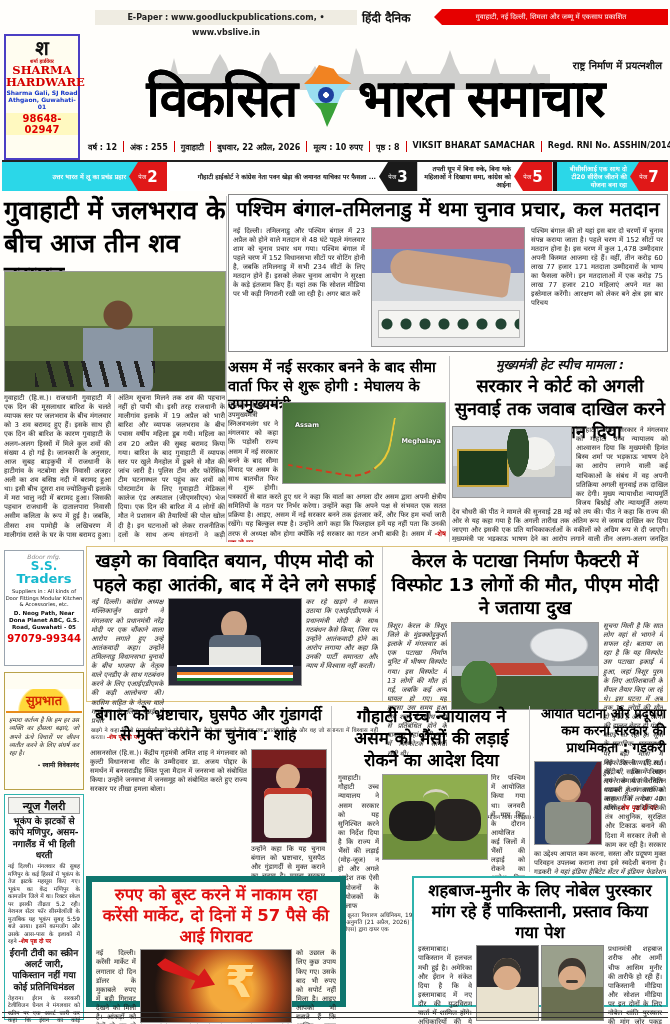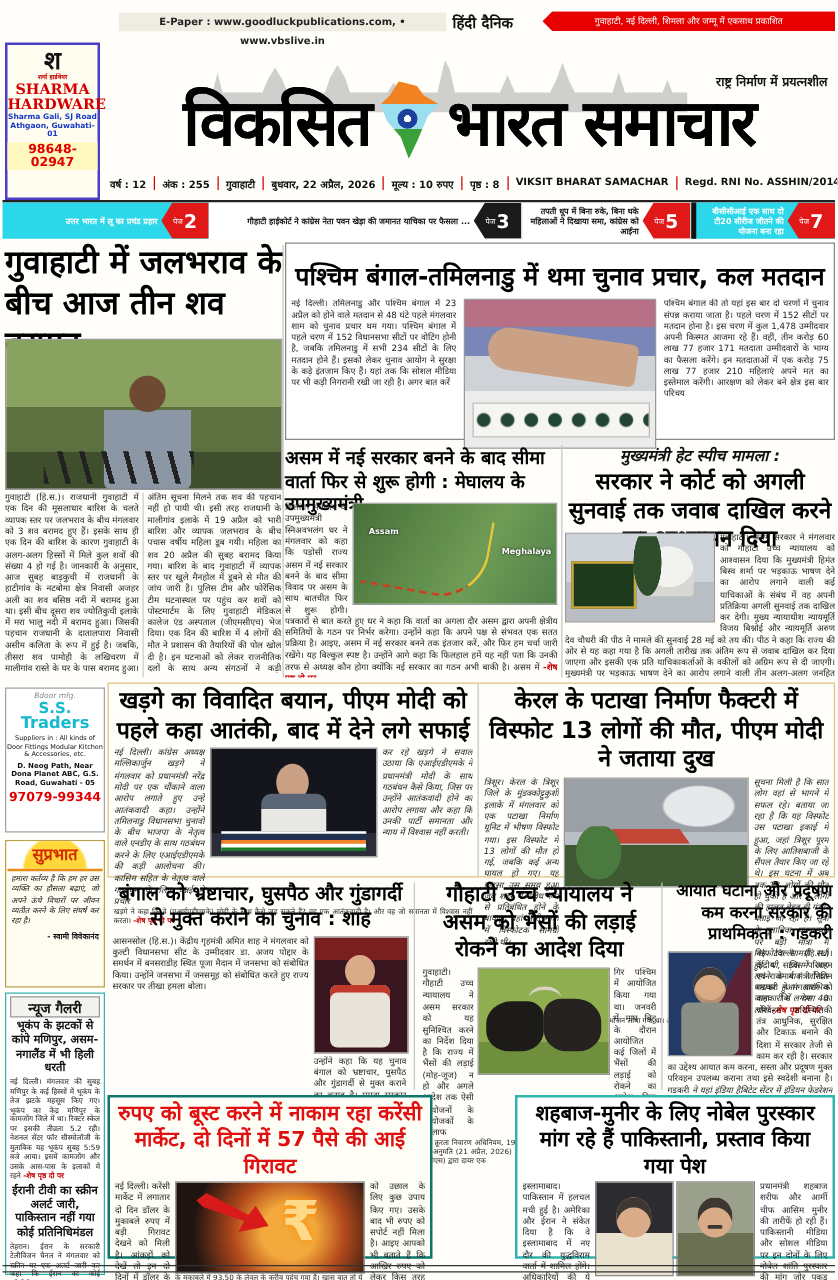--- a/index.html
+++ b/index.html
@@ -42,21 +42,21 @@
   .badge.black{background:#1a1a1a;}
   .badge .pg{font-size:6px;margin-right:1px;}
   .badge .num{font-size:15px;font-weight:700;}
   
   .guw-hl{left:4px;top:194px;width:222px;font-size:25.5px;}
   .guw-photo{left:4px;top:271px;width:220px;height:119px;background:linear-gradient(180deg,#8aa25f 0 45%,#5d7140 45% 75%,#3f4e2c 75%);}
   .guw-photo .fig{position:absolute;left:78px;top:26px;width:70px;height:95px;background:radial-gradient(circle at 50% 18%,#6e4a33 0 14px,transparent 15px),linear-gradient(180deg,transparent 0 30px,#8b97a5 30px);border-radius:8px;}
   .guw-photo .mics{position:absolute;left:30px;bottom:4px;width:120px;height:26px;background:repeating-linear-gradient(75deg,#222 0 4px,transparent 4px 17px);}
   .guw-body{left:4px;top:394px;width:221px;height:148px;column-count:2;column-gap:7px;column-rule:1px solid #ccc;}
   
-  .bengal{left:228px;top:194px;width:440px;height:158px;border:1px solid #888;box-sizing:border-box;padding:14px 4px;background:#fff;}
+  .bengal{left:228px;top:194px;width:440px;height:158px;border:1px solid #888;box-sizing:border-box;padding:2px 4px;background:#fff;}
   .bengal .bhl{font-size:20px;text-align:center;}
   .bengal .cols{display:flex;gap:6px;margin-top:4px;}
   .bengal .c{width:134px;height:118px;}
   .evm{width:152px;height:118px;flex:0 0 152px;background:linear-gradient(180deg,#b76f86 0 18%,#7a86b8 18% 38%,#cfd3d8 38% 62%,#ececec 62%);}
   .evm .hand{position:absolute;left:18px;top:28px;width:120px;height:34px;background:#caa184;border-radius:18px 6px 6px 18px;transform:rotate(8deg);}
   .evm .strip{position:absolute;left:6px;bottom:8px;width:140px;height:26px;background:radial-gradient(circle at 8px 13px,#243 5px,transparent 6px);background-size:19px 26px;background-color:#f5f5f2;border:1px solid #bbb;}
   
   .assam-hl{left:228px;top:358px;width:218px;font-size:14.6px;}
   .assam-body{left:228px;top:402px;width:218px;height:140px;}
   .mapimg{float:right;width:118px;height:80px;margin:0 0 3px 4px;background:linear-gradient(120deg,#46703a,#6f9c55 60%,#52804a);}
@@ -98,21 +98,21 @@
   .buff-photo{width:104px;height:84px;flex:0 0 104px;background:linear-gradient(180deg,#8fae4f 0 70%,#6f8f3d 70%);}
   .buff-photo .b1{position:absolute;left:6px;top:26px;width:46px;height:40px;background:#1d1b1a;border-radius:45% 30% 40% 40%;}
   .buff-photo .b2{position:absolute;right:6px;top:24px;width:46px;height:42px;background:#262220;border-radius:30% 45% 40% 40%;}
   .buff-photo .horn{position:absolute;left:40px;top:14px;width:26px;height:16px;border-top:3px solid #d8d3c4;border-radius:50%;}
   .gad-sec{left:532px;top:706px;width:136px;height:166px;padding:0 2px;box-sizing:border-box;}
   .gad-sec .ghl{font-size:13.2px;text-align:right;}
   .gad-photo{float:left;width:66px;height:82px;margin:2px 3px 1px 0;background:linear-gradient(120deg,#233a66 0 55%,#5a2233 55%);}
   .gad-photo .face{position:absolute;left:20px;top:12px;width:26px;height:30px;background:#d9aa84;border-radius:48%;box-shadow:inset 0 -4px 0 rgba(0,0,0,.15), inset 0 6px 0 #3a3a3a;}
   .gad-photo .coat{position:absolute;left:10px;top:40px;width:46px;height:42px;background:#8a8f85;border-radius:6px;}
   
-  .rupee-box{left:86px;top:876px;width:260px;height:131px;border:2px solid #0f766e;box-sizing:border-box;padding:2px 4px;background:#fffef6;}
+  .rupee-box{left:86px;top:876px;width:260px;height:131px;border:6px solid #0f766e;box-sizing:border-box;padding:2px 4px;background:#fffef6;}
   .rupee-box .rhl{font-size:16.5px;text-align:center;color:#e01010;}
   .rflex{display:flex;gap:4px;margin-top:2px;}
   .rupee-img{width:150px;height:72px;flex:0 0 150px;background:radial-gradient(circle at 60% 55%,#f3a93c 0 22%,#b34a1c 45%,#201410 78%);}
   .rupee-img .sym{position:absolute;left:84px;top:6px;font-size:44px;font-weight:700;color:#ffd98a;text-shadow:0 0 6px #ff8c00;}
   .rupee-img .arrow{position:absolute;left:16px;top:8px;width:58px;height:34px;background:#d81a1a;clip-path:polygon(0 18%,14% 0,72% 52%,82% 30%,100% 78%,58% 92%,66% 66%,10% 34%);}
   .nobel-box{left:412px;top:876px;width:256px;height:131px;border:2px solid #2fb3ad;box-sizing:border-box;padding:2px 4px;background:#fff;}
   .nobel-box .nhl{font-size:16.5px;text-align:center;}
   .nflex{display:flex;gap:4px;margin-top:2px;}
   .pair{display:flex;gap:2px;flex:0 0 124px;}
   .port{width:61px;height:74px;position:relative;overflow:hidden;border:1px solid #888;}
@@ -122,21 +122,21 @@
   .port .stache{position:absolute;left:24px;top:34px;width:12px;height:3px;background:#3c3731;border-radius:2px;}
   
   .ss-box{left:4px;top:550px;width:80px;height:116px;border:1.5px solid #9aa4ae;box-sizing:border-box;text-align:center;background:#fff;padding-top:2px;}
   .ss-box .logo{font-size:6px;color:#888;font-style:italic;}
   .ss-box .n1{font-size:12px;font-weight:700;color:#17b9cf;line-height:1;}
   .ss-box .n2{font-size:13px;font-weight:700;color:#17b9cf;line-height:1.1;}
   .ss-box .d1{font-size:5.2px;line-height:1.25;margin-top:2px;}
   .ss-box .d2{font-size:5.6px;font-weight:700;line-height:1.25;margin-top:2px;}
   .ss-box .ph2{font-size:10px;font-weight:700;color:#e00000;margin-top:2px;}
   .sup-box{left:4px;top:672px;width:80px;height:118px;border:1px solid #b9a24a;box-sizing:border-box;background:#fffdf2;text-align:center;}
-  .sup-box .sun{width:76px;height:22px;margin:0 auto 0;background:radial-gradient(circle at 50% 100%,#ffd83a 0 55%,#fff 60%);border-bottom:2px solid #e88c1a;font-size:13px;font-weight:700;color:#d42a00;line-height:24px;}
+  .sup-box .sun{width:76px;height:22px;margin:16px auto 0;background:radial-gradient(circle at 50% 100%,#ffd83a 0 55%,#fff 60%);border-bottom:2px solid #e88c1a;font-size:13px;font-weight:700;color:#d42a00;line-height:24px;}
   .sup-box .q{font-size:6.2px;font-style:italic;line-height:1.35;text-align:justify;padding:3px 4px 0;}
   .sup-box .a{font-size:6.2px;font-weight:700;text-align:right;padding:2px 4px;}
   .ng-box{left:4px;top:794px;width:80px;height:226px;box-sizing:border-box;border:1px solid #2fb3ad;background:#fff;padding:2px 3px;}
   .ng-box .ngt{font-size:11px;font-weight:700;text-align:center;border:1px solid #999;background:#f3f3ef;margin-bottom:2px;}
   .ng-box .nh{font-size:9px;font-weight:700;text-align:center;line-height:1.25;margin:2px 0;}
   .ng-box .nb{font-size:5.8px;line-height:1.3;text-align:justify;}
   
   .dbl-rule{left:2px;top:1012px;width:666px;height:4px;border-top:1.5px solid #333;border-bottom:1px solid #333;}
 </style>
 </head>

